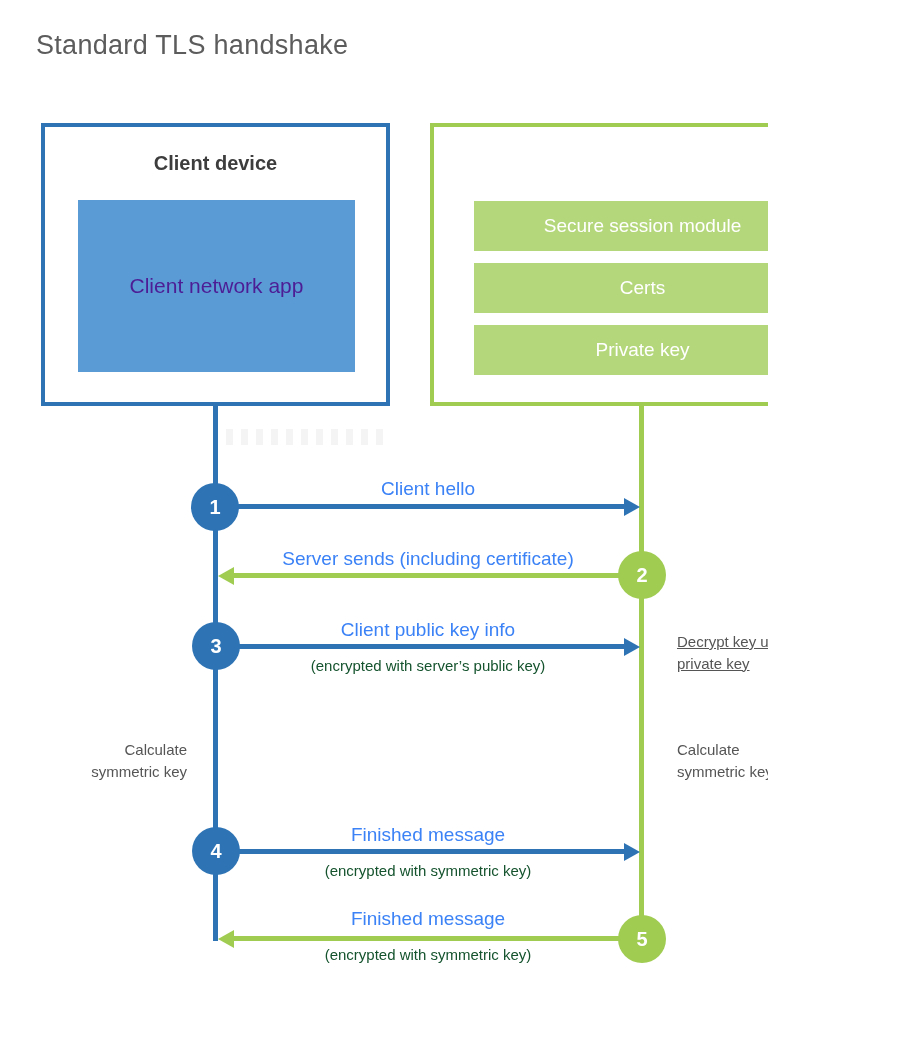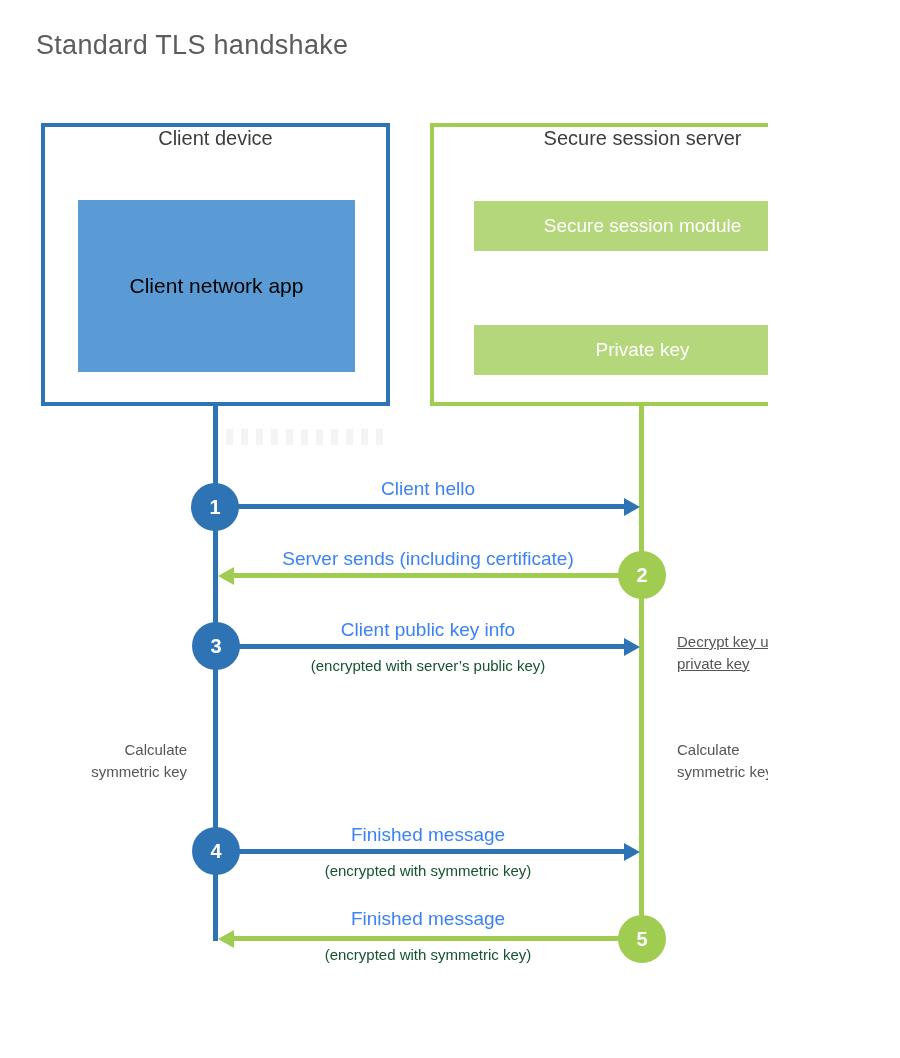--- a/index.html
+++ b/index.html
@@ -27,32 +27,33 @@
   .entity-box {
     position: absolute;
     top: 123px;
     height: 283px;
     background: #ffffff;
   }
   .client-box  { left: 41px;  width: 349px; border: 4px solid #2e74b5; }
   .server-box  { left: 430px; width: 425px; border: 4px solid #a0cc52; }
 
   .entity-title {
+    margin-top: 25px;
     text-align: center;
     font-size: 20px;
-    font-weight: normal;
+    font-weight: bold;
     color: #3d3d3d;
   }
 
   .client-module {
     position: absolute;
     left: 33px; top: 73px;
     width: 277px; height: 172px;
     background: #5b9bd5;
-    color: #000000;
+    color: #4c1d95;
     font-size: 21px;
     line-height: 1.55;
     display: flex;
     align-items: center;
     justify-content: center;
     text-align: center;
   }
   .client-module span { display: block; max-width: 200px; }
 
   .server-bar {
@@ -196,22 +197,22 @@
   <div class="page-title">Standard TLS handshake</div>
 
   <div class="entity-box client-box">
     <div class="entity-title">Client device</div>
     <div class="client-module">
       <span>Client network app</span>
     </div>
   </div>
 
   <div class="entity-box server-box">
-    <div class="entity-title">Secure session server</div>
     <div class="server-bar bar-0">Secure session module</div>
+    <div class="server-bar bar-1">Certs</div>
     <div class="server-bar bar-2">Private key</div>
   </div>
 
   <div class="lifeline blue"></div>
   <div class="lifeline green"></div>
   <div class="faint-dashes"></div>
 
   <div class="msg-label label-1">Client hello</div>
   <div class="arrow-line blue line-1"></div>
   <div class="arrow-head right blue head-1"></div>

